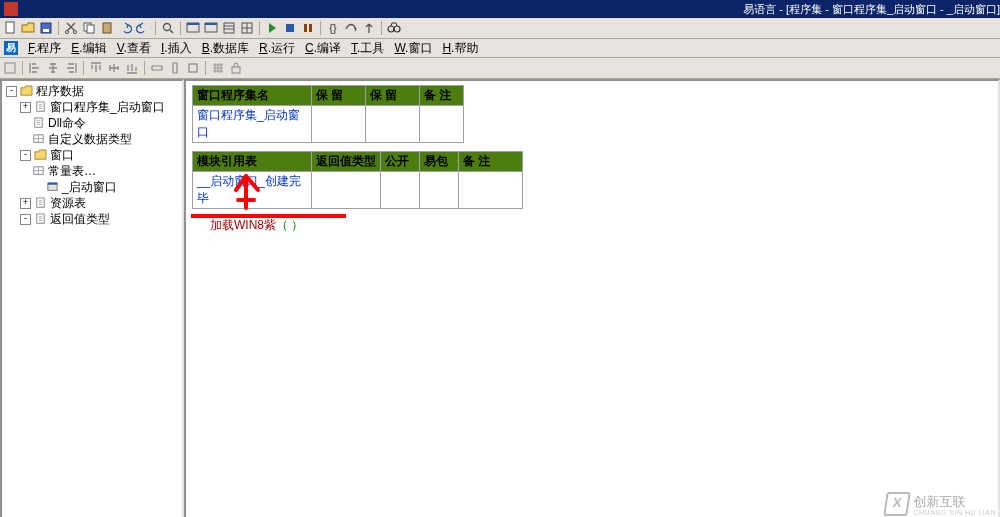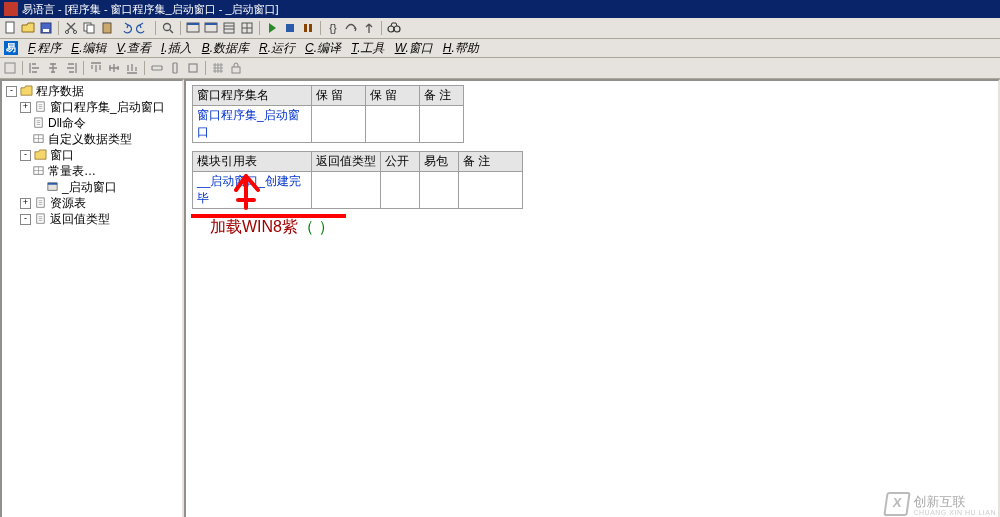--- a/index.html
+++ b/index.html
@@ -3,21 +3,21 @@
 <meta charset="utf-8">
 <style>
   html, body {
     margin: 0; padding: 0; width: 1000px; height: 517px;
     font-family: "SimSun", "宋体", sans-serif; font-size: 12px;
     background: #ffffff; color: #000; overflow: hidden;
   }
   .title-bar {
     height: 18px; background: #0a246a; color: #fff; display: flex;
     align-items: center; padding-left: 4px; font-size: 11px;
-    overflow: hidden; white-space: nowrap;
+    overflow: hidden; white-space: nowrap; justify-content: space-between;
   }
   .title-bar .logo {
     width: 14px; height: 14px; background: #c0392b; margin-right: 4px;
     display: inline-block; 
   }
   
   .toolbar {
     height: 20px; background: #e6e3de; border-bottom: 1px solid #aca899;
     display: flex; align-items: center; padding: 0 2px; gap: 2px;
   }
@@ -31,21 +31,21 @@
   }
   .menu-bar {
     height: 18px; background: #e6e3de; border-bottom: 1px solid #aca899;
     display: flex; align-items: center; padding: 0 4px; gap: 2px;
   }
   .menu-bar .logo2 {
     width: 14px; height: 14px; background: #0066cc; margin-right: 4px;
     font-weight: bold; color:#fff; font-size:10px; text-align:center;
     line-height:14px;
   }
-  .menu-item { padding: 10px 4px; font-style: italic; }
+  .menu-item { padding: 10px 4px; }
   .menu-item u { text-decoration: underline; }
   
   .content {
     display: flex; height: calc(517px - 18px - 20px - 18px - 20px);
     position: relative;
   }
   .tree-pane {
     width: 180px; border: 2px inset #e6e3de; background: #fff;
     overflow: hidden; position: relative;
   }
@@ -71,25 +71,25 @@
   }
   .tables-wrap { padding: 4px 6px; }
   table.grid {
     border-collapse: collapse; font-size: 12px; margin-bottom: 8px;
   }
   table.grid th, table.grid td {
     border: 1px solid #9f9f9f; padding: 1px 4px; height: 16px;
     background: #fff; text-align: left;
   }
   table.grid th {
-    background: #e5e5e5; font-weight: normal;
+    background: #4d7c0f; font-weight: bold;
   }
   .link-blue { color: #0033cc; }
   .code-line {
-    margin-left: 18px; color: #a00000; font-size: 16px;
+    margin-left: 18px; color: #a00000; font-size: 12px;
   }
   .code-line .paren { color: #008000; }
   
   .anno {
     position: absolute; left: 0px; top: 85px; pointer-events: none;
   }
   
   .watermark {
     position: absolute; right: 2px; bottom: 2px; display:flex;
     align-items:center; gap:4px; color:#aaa; font-size:13px;

